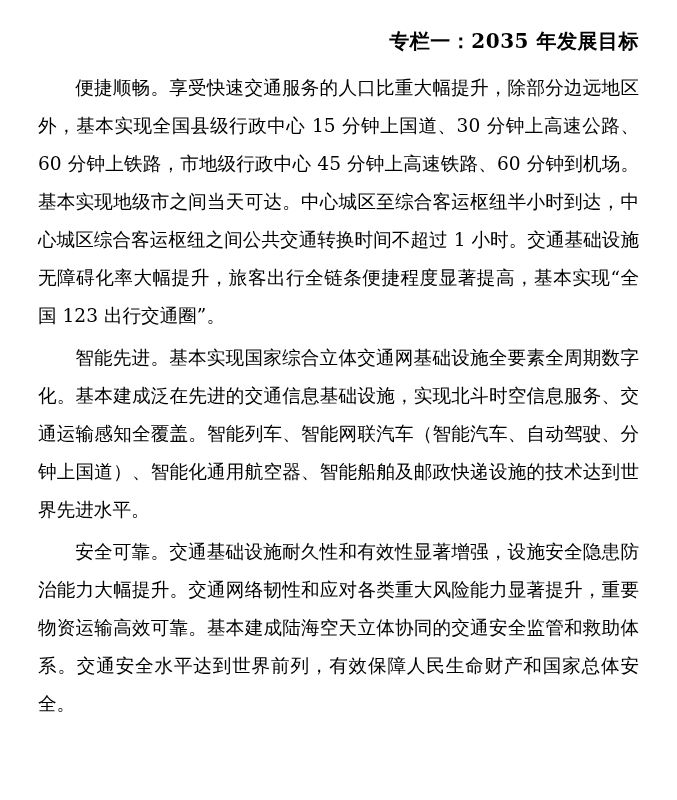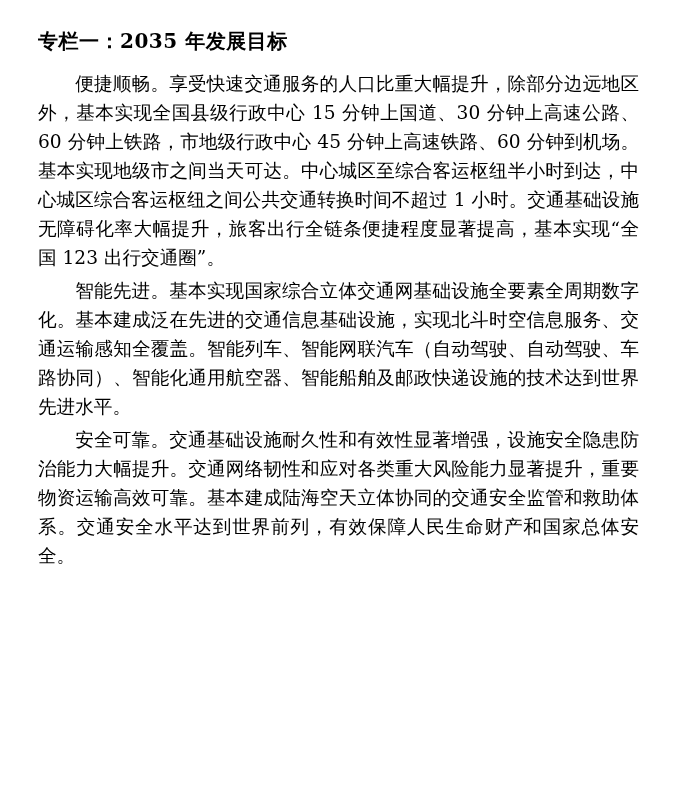--- a/index.html
+++ b/index.html
@@ -15,46 +15,46 @@
     overflow: hidden;
   }
   .page {
     width: 677px;
     height: 800px;
     box-sizing: border-box;
     padding: 22px 38px 0 38px;
     position: relative;
   }
   .doc-title {
-    text-align: left;
+    text-align: right;
     font-size: 20px;
     font-weight: bold;
     letter-spacing: 0.5px;
     margin: 6px 0 14px 0;
     font-family: "DejaVu Serif", "Liberation Serif", serif;
   }
   .body-text p {
     margin: 4px 0 0 0;
     font-size: 18.6px;
-    line-height: 29px;
+    line-height: 38px;
     text-align: justify;
     text-justify: inter-ideograph;
     text-indent: 2em;
     font-family: "DejaVu Serif", "Liberation Serif", serif;
   }
   .body-text p.last {
     margin-bottom: 0;
   }
 </style>
 </head>
 <body>
 
 <div class="page">
 
   <h1 class="doc-title">专栏一：2035 年发展目标</h1>
 
   <div class="body-text">
     <p>便捷顺畅。享受快速交通服务的人口比重大幅提升，除部分边远地区外，基本实现全国县级行政中心 15 分钟上国道、30 分钟上高速公路、60 分钟上铁路，市地级行政中心 45 分钟上高速铁路、60 分钟到机场。基本实现地级市之间当天可达。中心城区至综合客运枢纽半小时到达，中心城区综合客运枢纽之间公共交通转换时间不超过 1 小时。交通基础设施无障碍化率大幅提升，旅客出行全链条便捷程度显著提高，基本实现“全国 123 出行交通圈”。</p>
-    <p>智能先进。基本实现国家综合立体交通网基础设施全要素全周期数字化。基本建成泛在先进的交通信息基础设施，实现北斗时空信息服务、交通运输感知全覆盖。智能列车、智能网联汽车（自动驾驶、自动驾驶、车路协同）、智能化通用航空器、智能船舶及邮政快递设施的技术达到世界先进水平。</p>
+    <p>智能先进。基本实现国家综合立体交通网基础设施全要素全周期数字化。基本建成泛在先进的交通信息基础设施，实现北斗时空信息服务、交通运输感知全覆盖。智能列车、智能网联汽车（智能汽车、自动驾驶、分钟上国道）、智能化通用航空器、智能船舶及邮政快递设施的技术达到世界先进水平。</p>
     <p class="last">安全可靠。交通基础设施耐久性和有效性显著增强，设施安全隐患防治能力大幅提升。交通网络韧性和应对各类重大风险能力显著提升，重要物资运输高效可靠。基本建成陆海空天立体协同的交通安全监管和救助体系。交通安全水平达到世界前列，有效保障人民生命财产和国家总体安全。</p>
   </div>
 
 </div>
 
 </body></html>

